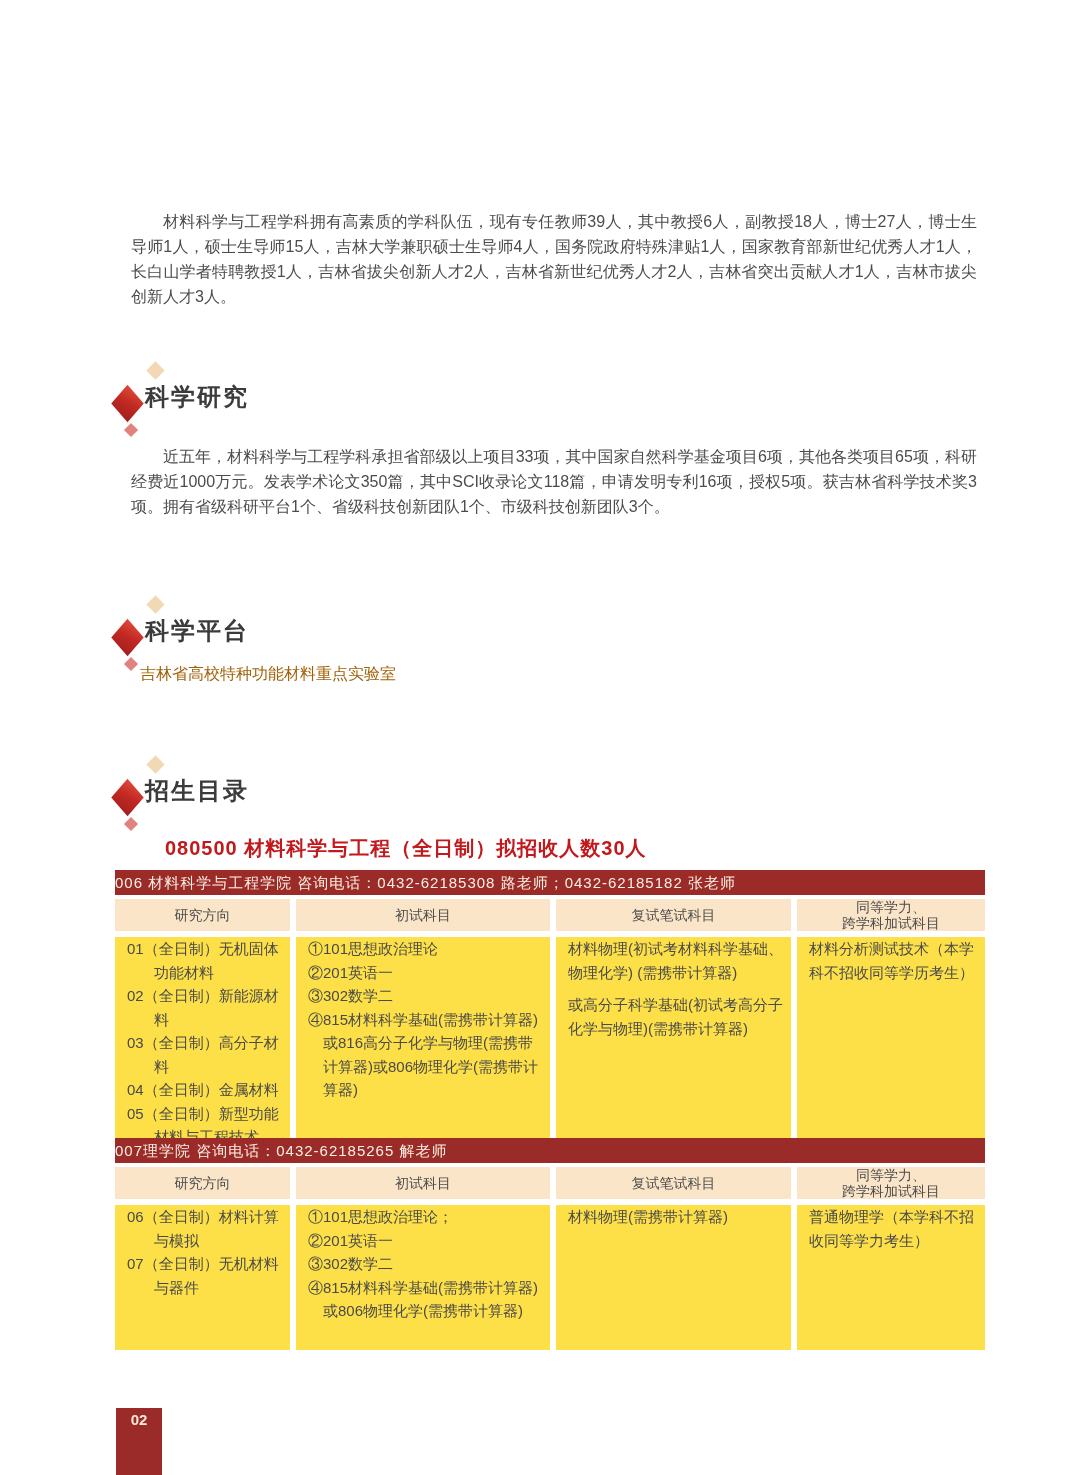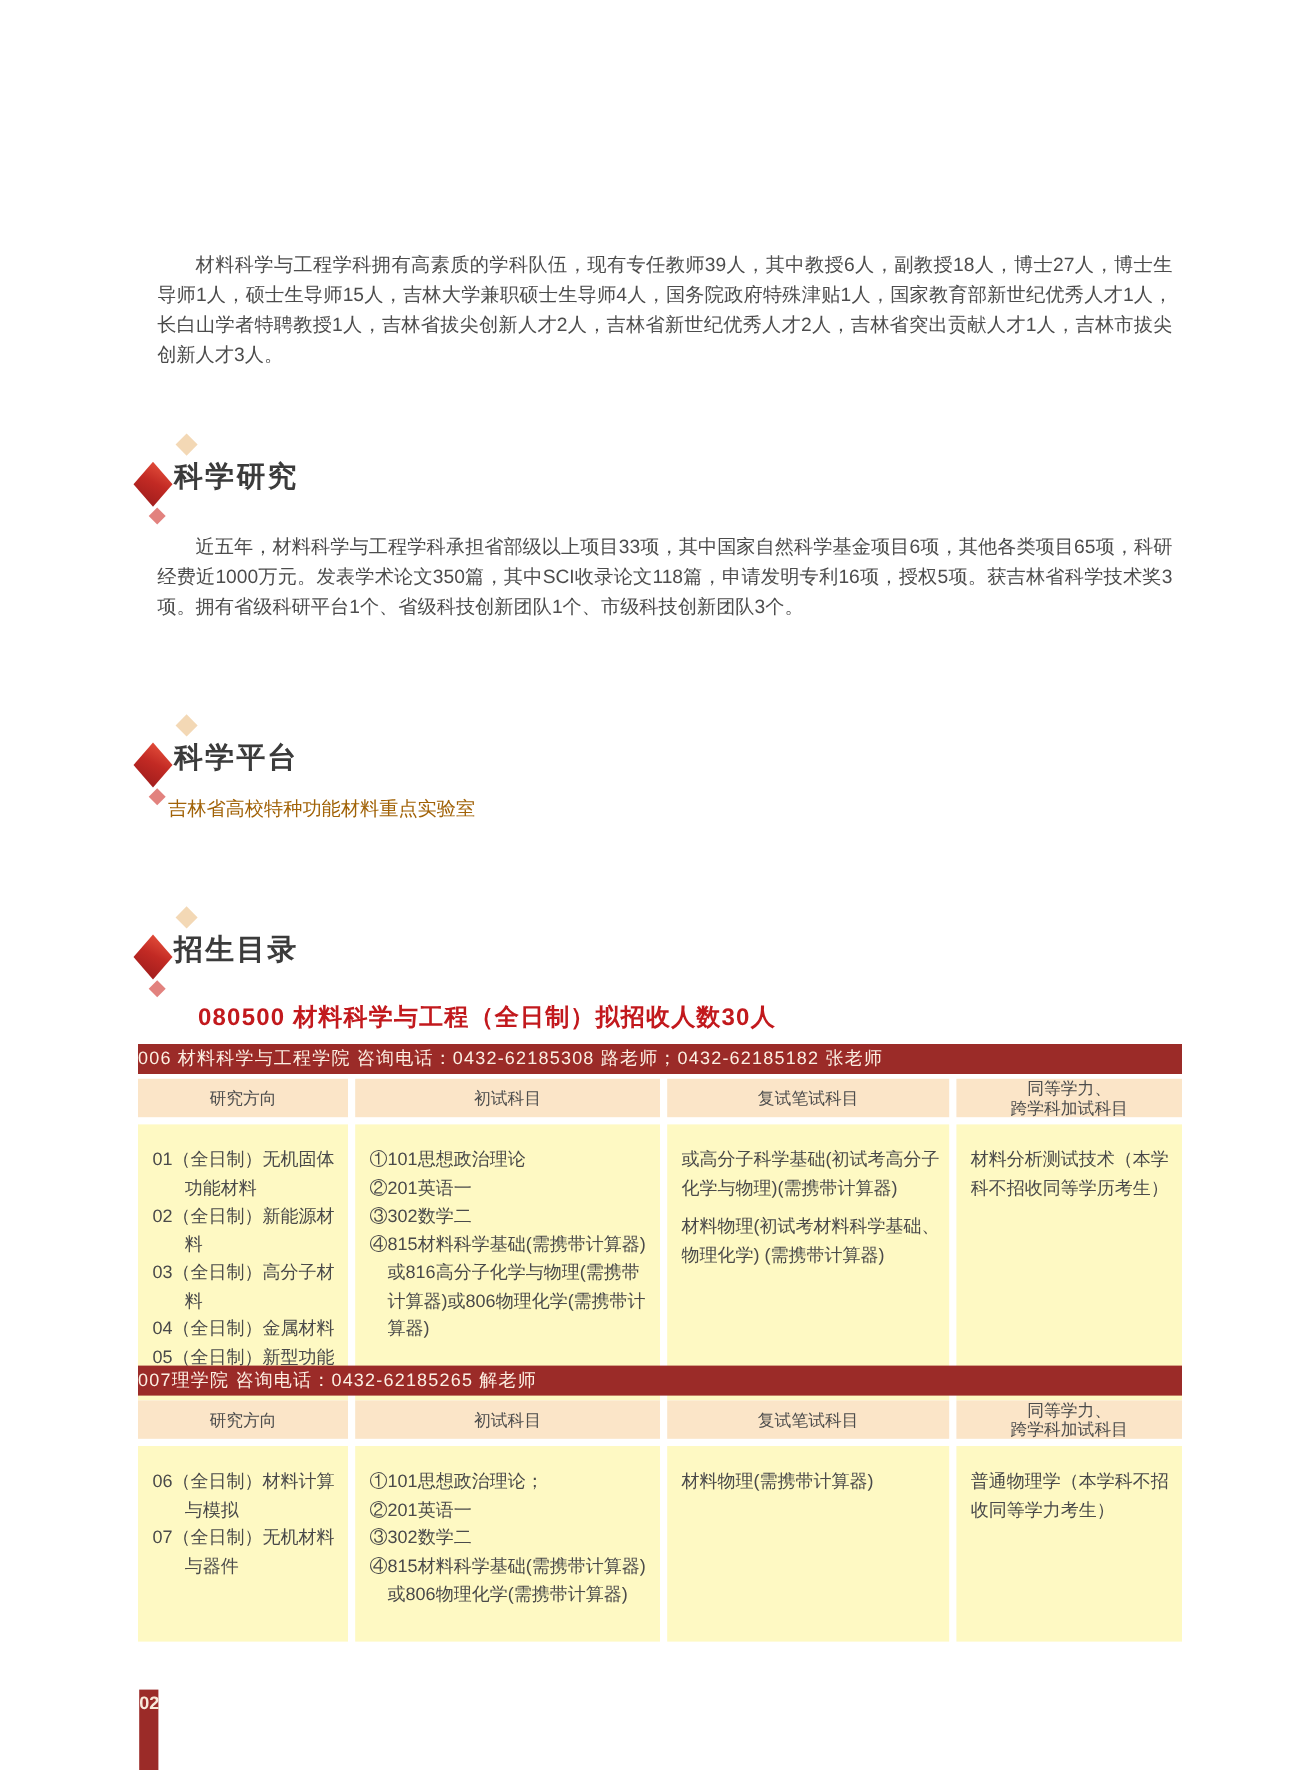--- a/index.html
+++ b/index.html
@@ -41,30 +41,30 @@
     height:25px; line-height:25px; 
     background:#9b2b28; color:#fcefe2; font-size:15px; letter-spacing:1px;
     margin-bottom:4px; white-space:nowrap;
   }
   .t-grid { display:grid; grid-template-columns:175px 254px 235px 188px; gap:6px; background:#ffffff; }
   .th {
     background:#fbe5c8; color:#4c4c4c; font-size:14px; line-height:16px;
     display:flex; align-items:center; justify-content:center; text-align:center;
     height:32px; white-space:pre-line;
   }
-  .td { background:#fef9c3; font-size:15px; line-height:23.5px; color:#4a4a4a; padding:18px 8px 8px 12px; }
+  .td { background:#fde047; font-size:15px; line-height:23.5px; color:#4a4a4a; padding:0 8px 8px 12px; }
   .t1 .td { min-height:155px; }
   .t2 .td { min-height:137px; }
   .col-dir  .li { padding-left:1.8em; text-indent:-1.8em; }
   .col-init .li { padding-left:1em;  text-indent:-1em; }
   .col-retest .li { margin-bottom:9px; }
 
   
   .page-num-bar {
-    position:absolute; left:116px; top:1408px; width:16px; height:67px;
+    position:absolute; left:116px; top:1408px; width:46px; height:67px;
     background:#9b2b28; color:#f7e9da; font-size:15px; font-weight:bold;
     text-align:center; padding-top:3px; box-sizing:border-box;
   }
 </style>
 </head>
 <body>
 
 <div class="page">
 
   <p class="para" style="top:193px">材料科学与工程学科拥有高素质的学科队伍，现有专任教师39人，其中教授6人，副教授18人，博士27人，博士生导师1人，硕士生导师15人，吉林大学兼职硕士生导师4人，国务院政府特殊津贴1人，国家教育部新世纪优秀人才1人，长白山学者特聘教授1人，吉林省拔尖创新人才2人，吉林省新世纪优秀人才2人，吉林省突出贡献人才1人，吉林市拔尖创新人才3人。</p>
@@ -109,22 +109,22 @@
           <div class="li">04（全日制）金属材料</div>
           <div class="li">05（全日制）新型功能材料与工程技术</div>
         </div>
       <div class="td col-init">
           <div class="li">①101思想政治理论</div>
           <div class="li">②201英语一</div>
           <div class="li">③302数学二</div>
           <div class="li">④815材料科学基础(需携带计算器)或816高分子化学与物理(需携带计算器)或806物理化学(需携带计算器)</div>
         </div>
       <div class="td col-retest">
+          <div class="li">材料物理(初试考材料科学基础、物理化学) (需携带计算器)</div>
           <div class="li">或高分子科学基础(初试考高分子化学与物理)(需携带计算器)</div>
-          <div class="li">材料物理(初试考材料科学基础、物理化学) (需携带计算器)</div>
         </div>
       <div class="td">
           <div class="li">材料分析测试技术（本学科不招收同等学历考生）</div>
         </div>
     </div>
   </div>
 
   <div class="tbl t2" style="top:1138px">
     <div class="t-caption">007理学院 咨询电话：0432-62185265 解老师</div>
     <div class="t-grid">

